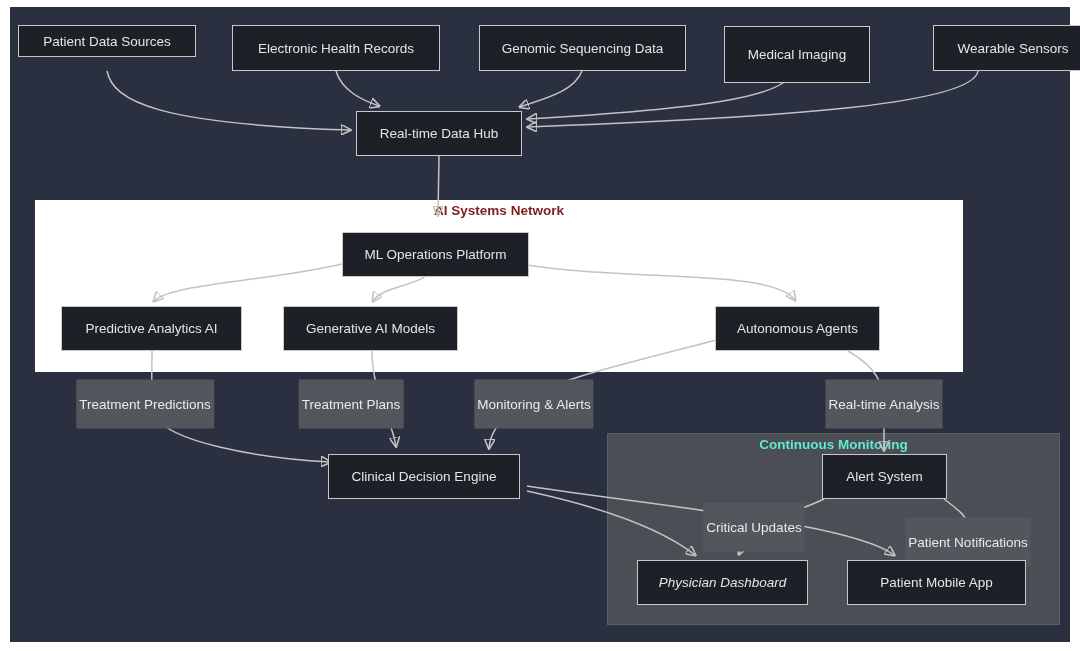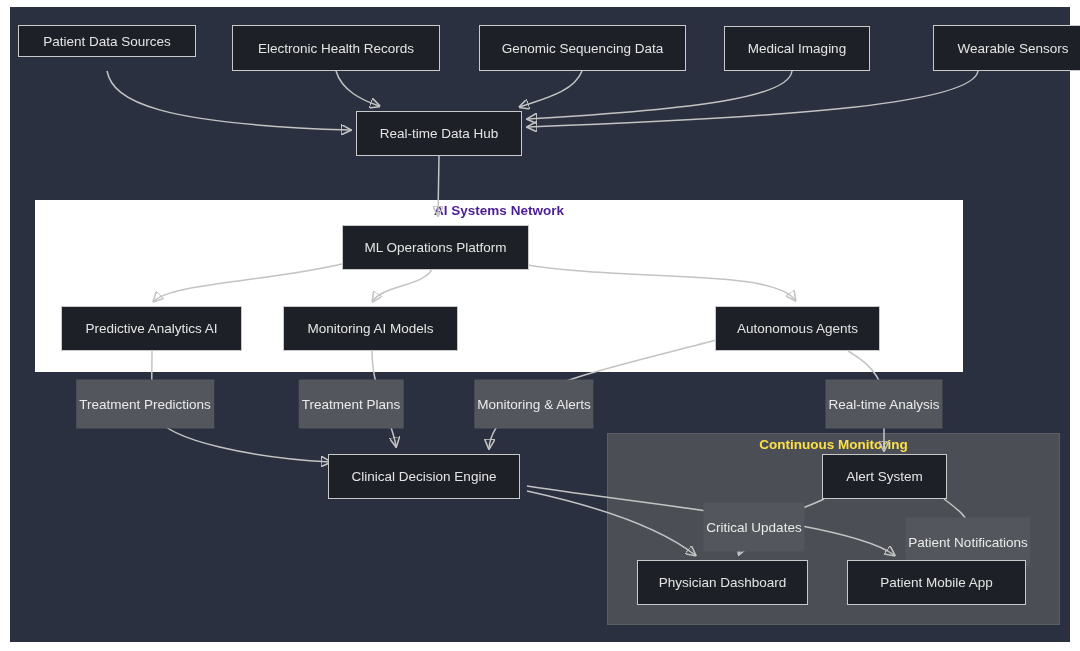--- a/index.html
+++ b/index.html
@@ -20,22 +20,22 @@
     background:#ffffff;
   }
   .subgraph.monitoring{
     left:607px;top:433px;width:453px;height:192px;
     background:#4b4e54;border:1px solid #5c5f66;box-sizing:border-box;
   }
   .subgraph-title{
     position:absolute;top:3px;left:0;right:0;
     text-align:center;font-size:13.5px;font-weight:bold;
   }
-  .subgraph.ai .subgraph-title{color:#4c1d95;}
-  .subgraph.monitoring .subgraph-title{color:#fde047;}
+  .subgraph.ai .subgraph-title{color:#7f1d1d;}
+  .subgraph.monitoring .subgraph-title{color:#5eead4;}
   svg.edges{position:absolute;left:0;top:0;z-index:3;}
   svg.edges path{fill:none;stroke:#c3c3c3;stroke-width:1.5;}
   .node{
     position:absolute;z-index:5;
     background:#1d2026;border:1px solid #c9c9c9;box-sizing:border-box;
     color:#e4e4e4;font-size:13.5px;
     display:flex;align-items:center;justify-content:center;
     text-align:center;white-space:nowrap;
   }
   .edge-label{
@@ -87,24 +87,24 @@
   <div class="edge-label" style="left:145px;top:404px;">Treatment Predictions</div>
   <div class="edge-label" style="left:351px;top:404px;">Treatment Plans</div>
   <div class="edge-label" style="left:518px;top:404px;margin-left:16px;">Monitoring &amp; Alerts</div>
   <div class="edge-label" style="left:884px;top:404px;">Real-time Analysis</div>
   <div class="edge-label" style="left:754px;top:527px;">Critical Updates</div>
   <div class="edge-label" style="left:968px;top:542px;">Patient Notifications</div>
 
   <div class="node" style="left:18px;top:25px;width:178px;height:32px;">Patient Data Sources</div>
   <div class="node" style="left:232px;top:25px;width:208px;height:46px;">Electronic Health Records</div>
   <div class="node" style="left:479px;top:25px;width:207px;height:46px;">Genomic Sequencing Data</div>
-  <div class="node" style="left:724px;top:26px;width:146px;height:45px;">Medical Imaging</div>
+  <div class="node" style="left:724px;top:26px;width:146px;height:57px;">Medical Imaging</div>
   <div class="node" style="left:933px;top:25px;width:160px;height:46px;">Wearable Sensors</div>
   <div class="node" style="left:356px;top:111px;width:166px;height:45px;">Real-time Data Hub</div>
-  <div class="node" style="left:342px;top:225px;width:187px;height:45px;">ML Operations Platform</div>
+  <div class="node" style="left:342px;top:232px;width:187px;height:45px;">ML Operations Platform</div>
   <div class="node" style="left:61px;top:306px;width:181px;height:45px;">Predictive Analytics AI</div>
-  <div class="node" style="left:283px;top:306px;width:175px;height:45px;">Monitoring AI Models</div>
+  <div class="node" style="left:283px;top:306px;width:175px;height:45px;">Generative AI Models</div>
   <div class="node" style="left:715px;top:306px;width:165px;height:45px;">Autonomous Agents</div>
   <div class="node" style="left:328px;top:454px;width:192px;height:45px;">Clinical Decision Engine</div>
   <div class="node" style="left:822px;top:454px;width:125px;height:45px;">Alert System</div>
-  <div class="node" style="left:637px;top:560px;width:171px;height:45px;">Physician Dashboard</div>
+  <div class="node" style="left:637px;top:560px;width:171px;height:45px;font-style:italic;">Physician Dashboard</div>
   <div class="node" style="left:847px;top:560px;width:179px;height:45px;">Patient Mobile App</div>
 </div>
 
 </body></html>

